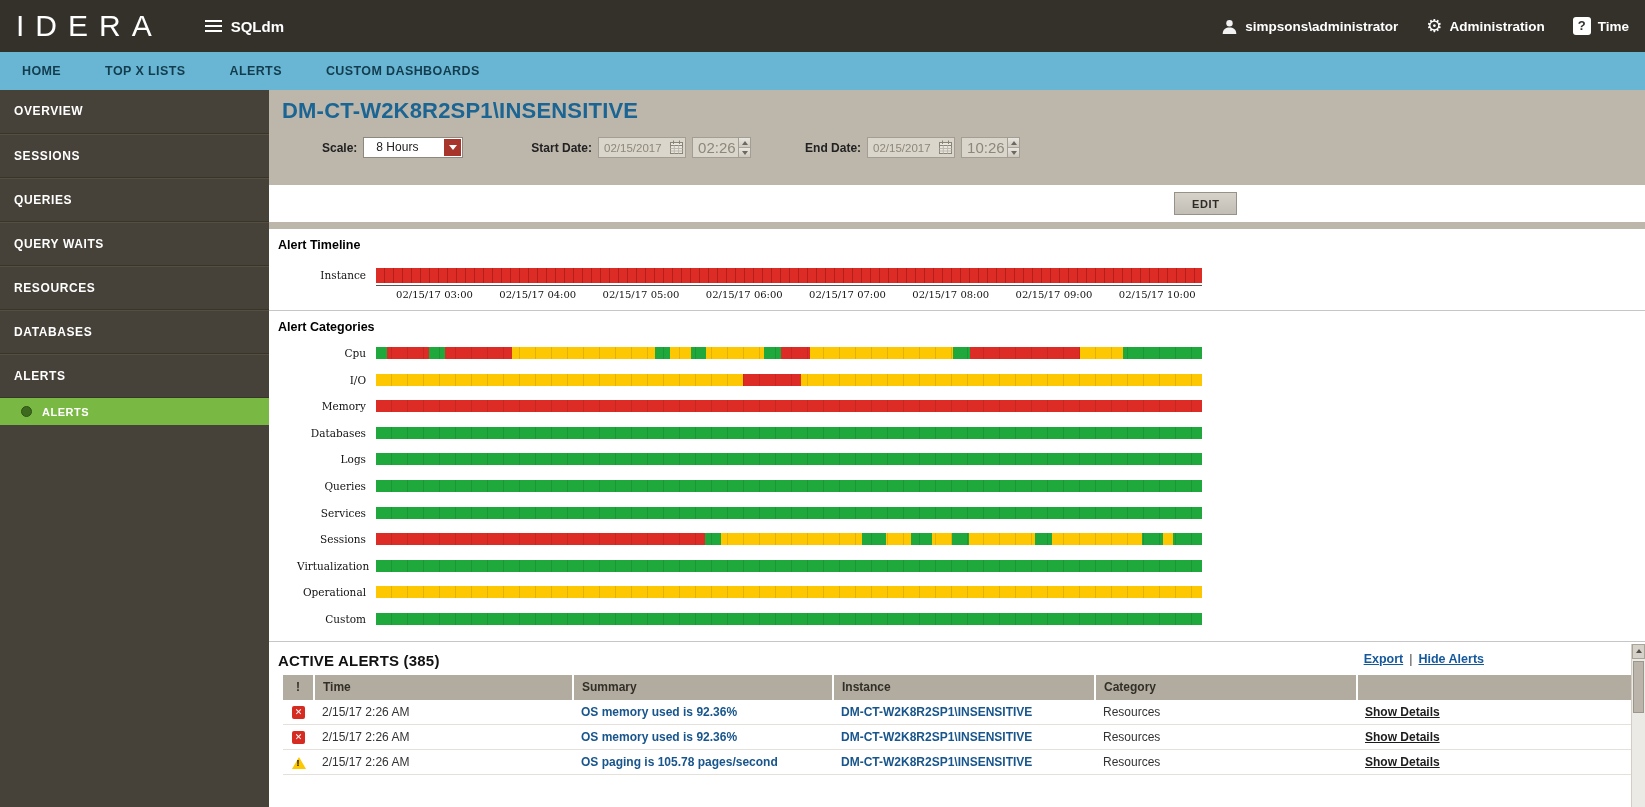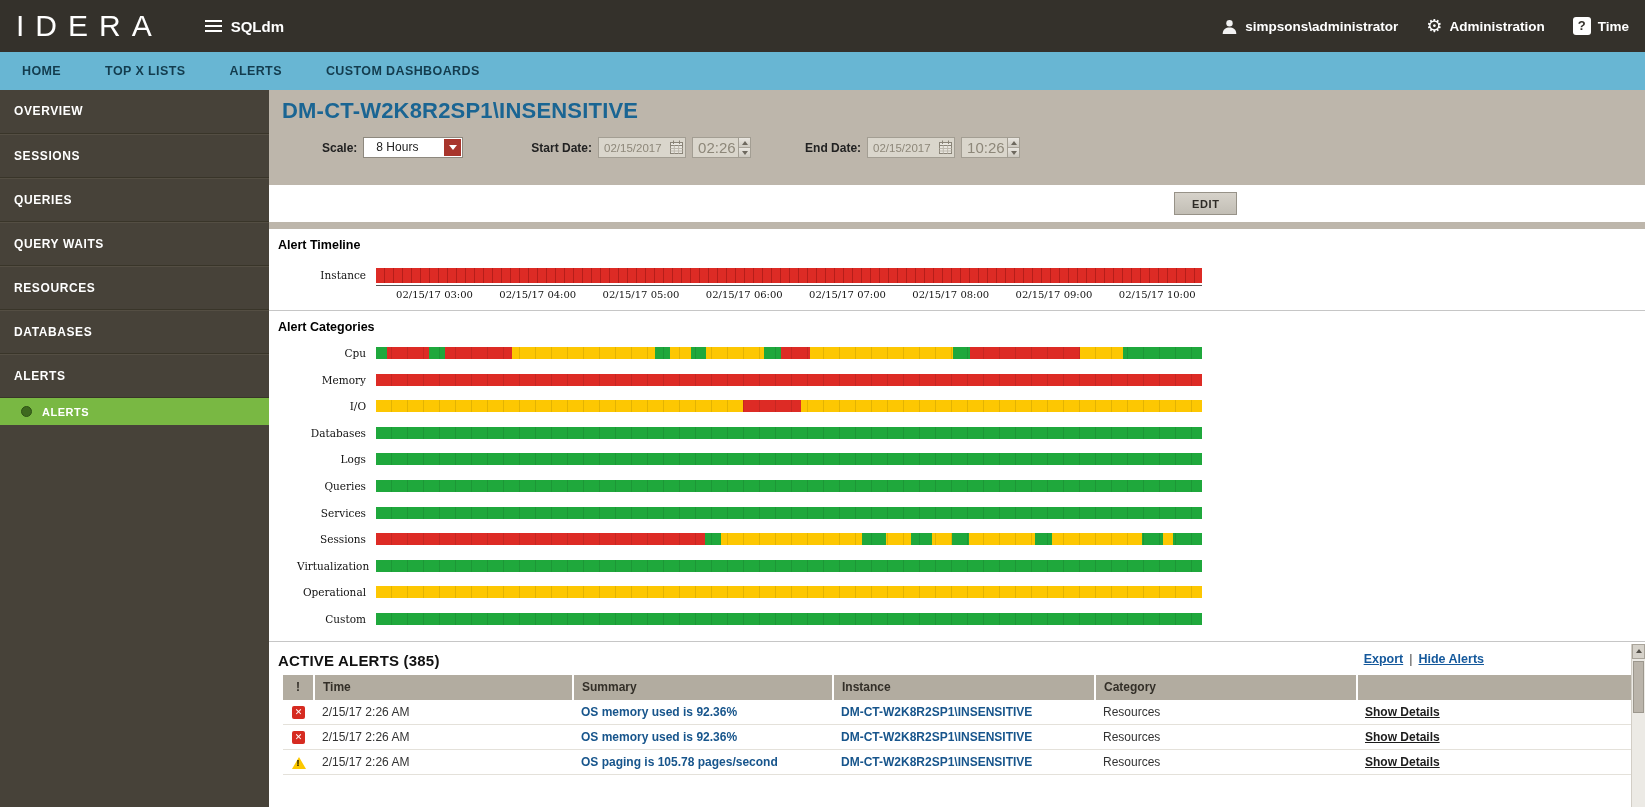--- a/index.html
+++ b/index.html
@@ -293,31 +293,31 @@
                 <span class="seg" style="width: 2%; background: rgb(31, 168, 60);"></span>
                 <span class="seg" style="width: 3.6%; background: rgb(221, 43, 37);"></span>
                 <span class="seg" style="width: 17.3%; background: rgb(253, 199, 2);"></span>
                 <span class="seg" style="width: 2%; background: rgb(31, 168, 60);"></span>
                 <span class="seg" style="width: 13.3%; background: rgb(221, 43, 37);"></span>
                 <span class="seg" style="width: 5.3%; background: rgb(253, 199, 2);"></span>
                 <span class="seg" style="width: 9.5%; background: rgb(31, 168, 60);"></span>
               </div>
             </div>
             <div class="cat-row">
-              <span class="chart-label cat-label">Memory</span>
-              <div class="cat-bar">
-                <span class="seg" style="width: 100%; background: rgb(221, 43, 37);"></span>
-              </div>
-            </div>
-            <div class="cat-row">
               <span class="chart-label cat-label">I/O</span>
               <div class="cat-bar">
                 <span class="seg" style="width: 44.4%; background: rgb(253, 199, 2);"></span>
                 <span class="seg" style="width: 7%; background: rgb(221, 43, 37);"></span>
                 <span class="seg" style="width: 48.6%; background: rgb(253, 199, 2);"></span>
+              </div>
+            </div>
+            <div class="cat-row">
+              <span class="chart-label cat-label">Memory</span>
+              <div class="cat-bar">
+                <span class="seg" style="width: 100%; background: rgb(221, 43, 37);"></span>
               </div>
             </div>
             <div class="cat-row">
               <span class="chart-label cat-label">Databases</span>
               <div class="cat-bar">
                 <span class="seg" style="width: 100%; background: rgb(31, 168, 60);"></span>
               </div>
             </div>
             <div class="cat-row">
               <span class="chart-label cat-label">Logs</span>

